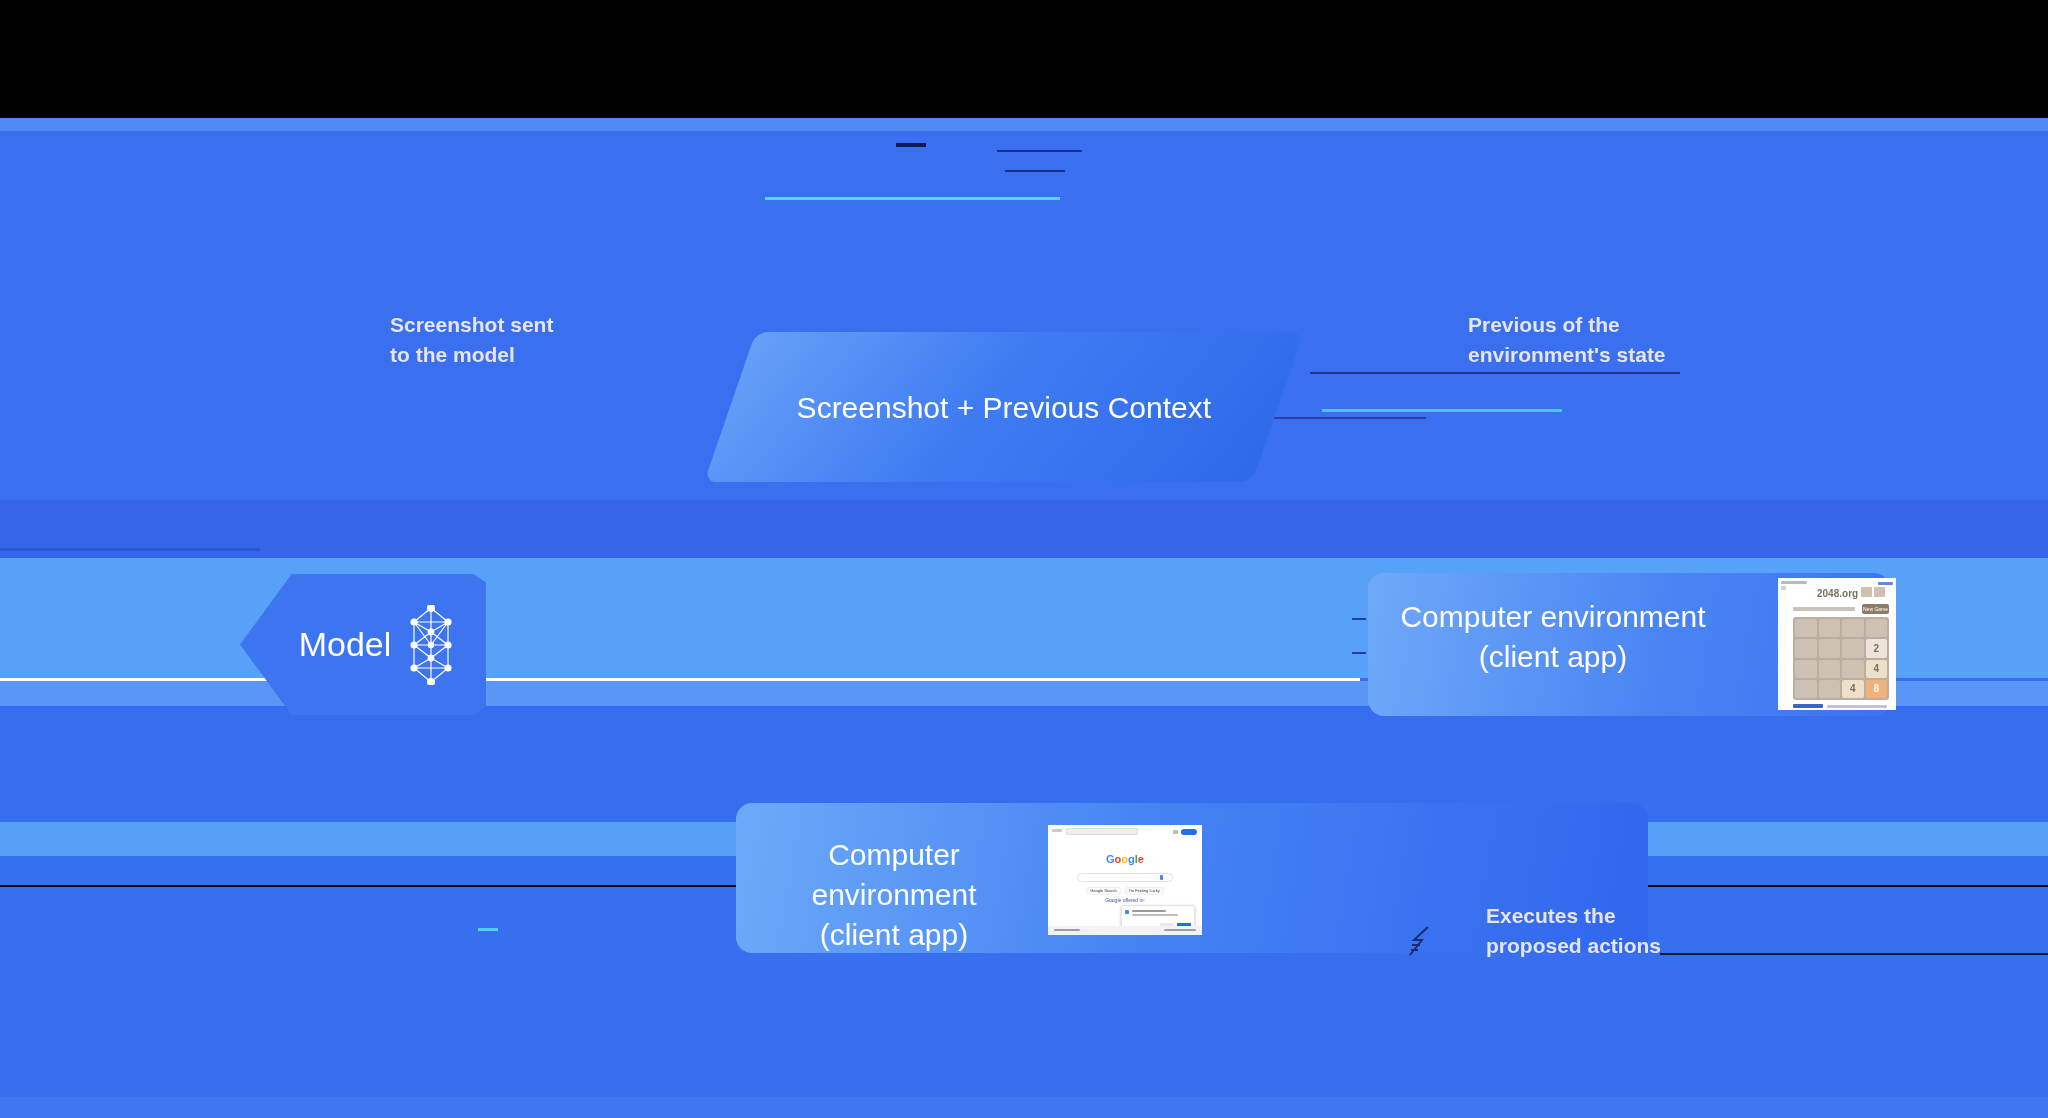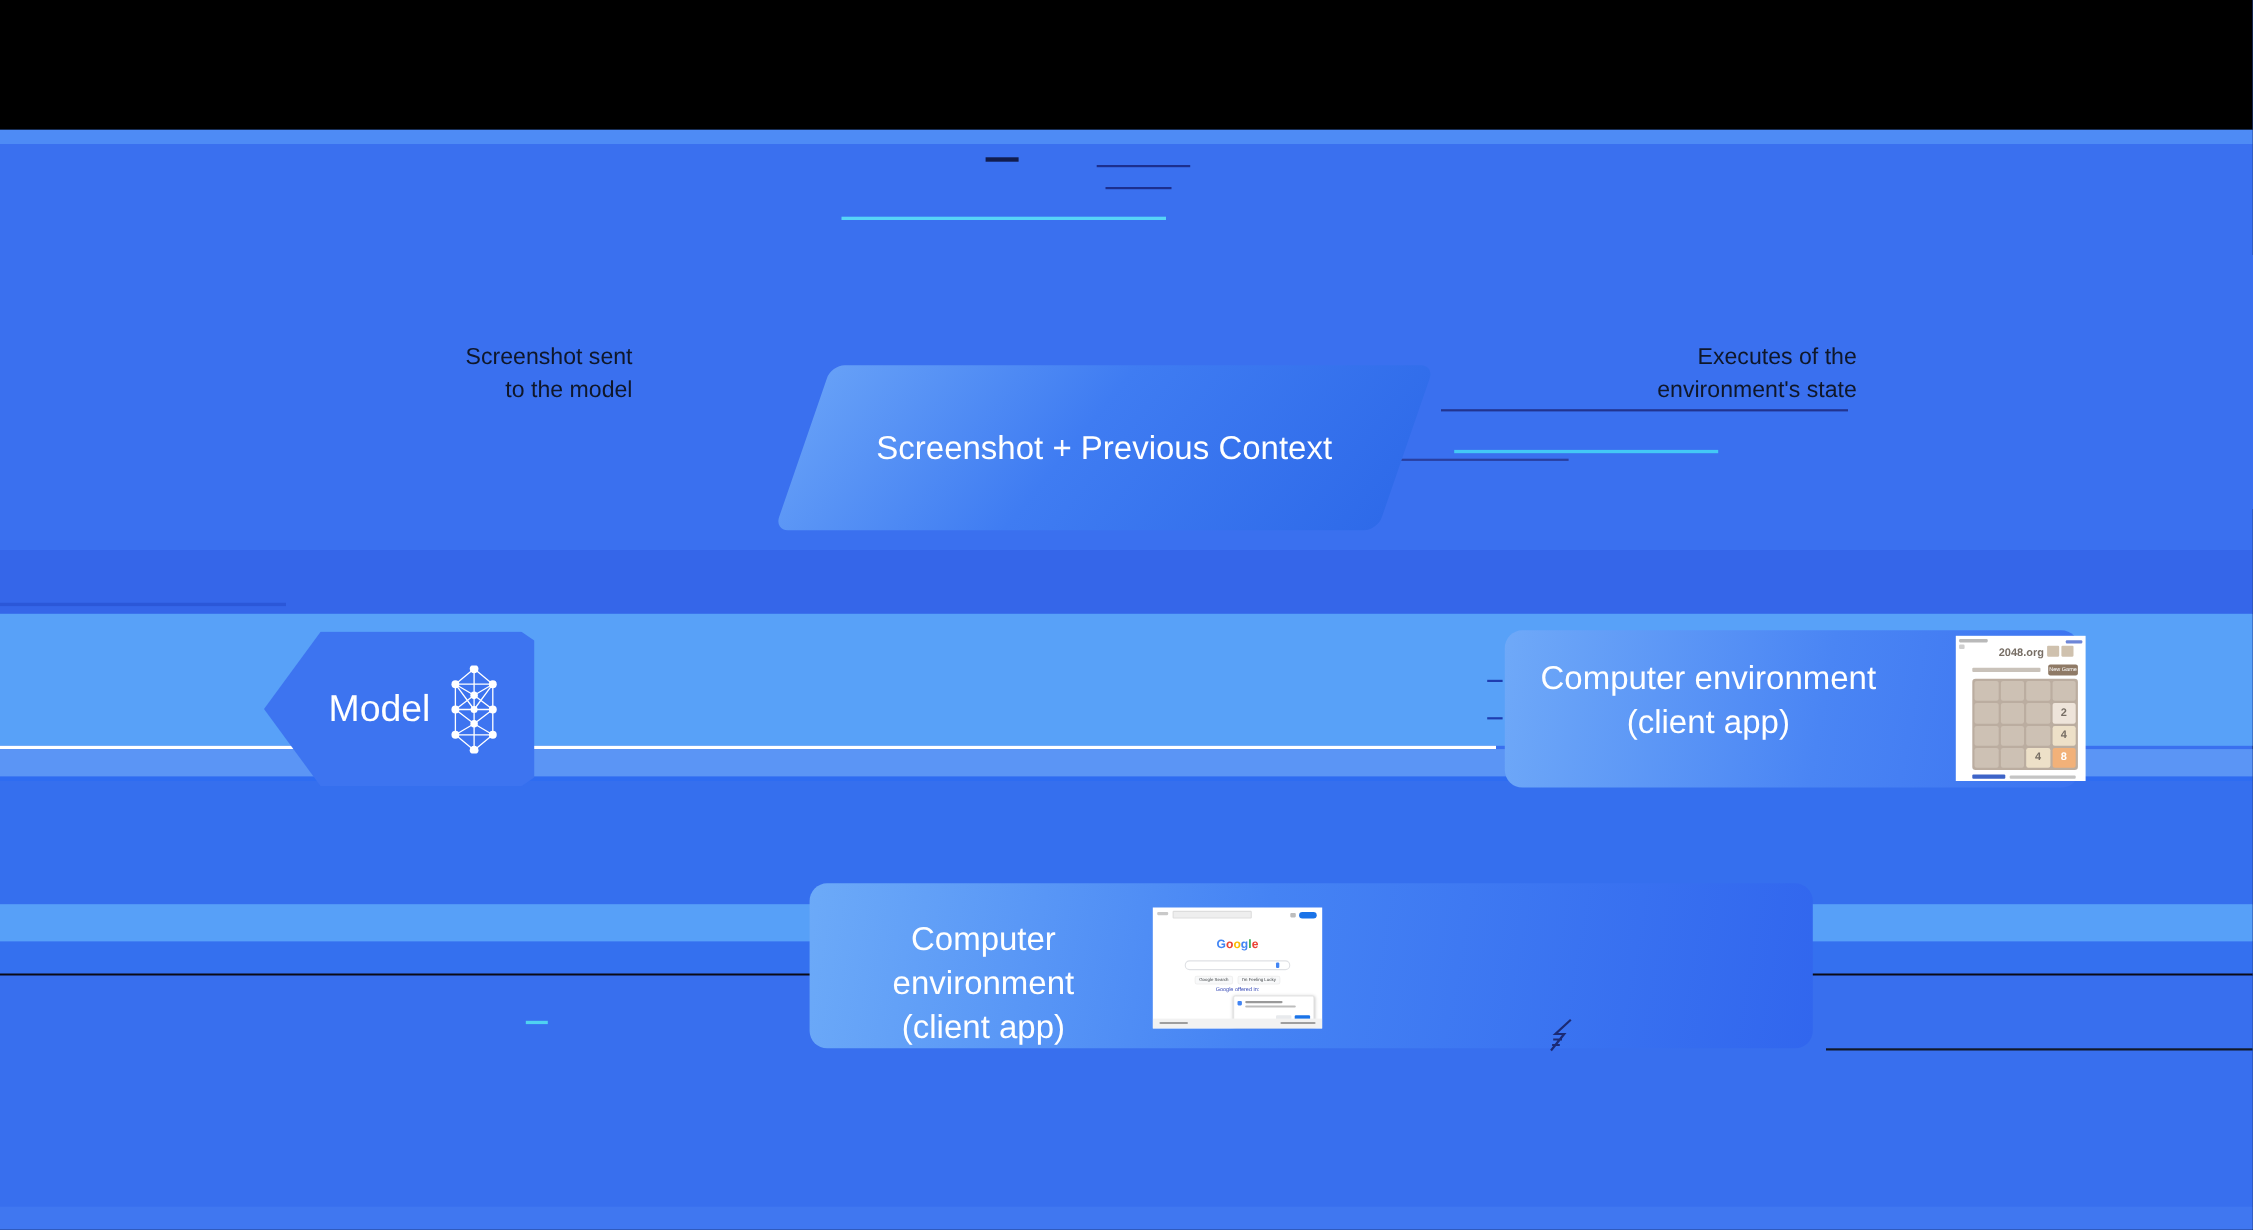--- a/index.html
+++ b/index.html
@@ -25,22 +25,22 @@
   .model-label{color:#fff;font-size:34px;font-weight:400;}
   .envbox{position:absolute;border-radius:16px;}
   .env-right{left:1368px;top:573px;width:522px;height:143px;
         background:linear-gradient(100deg,#6fa9f8 0%,#4a85f4 55%,#3b73f1 100%);}
   .env-bottom{left:736px;top:803px;width:912px;height:150px;
         background:linear-gradient(100deg,#6caaf8 0%,#4583f4 45%,#3166ee 100%);}
   .env-text{position:absolute;text-align:center;color:#fff;font-weight:400;}
   .env-right .env-text{left:10px;top:24px;width:350px;font-size:30px;line-height:40px;}
   .env-bottom .env-text{left:8px;top:32px;width:300px;font-size:30px;line-height:40px;}
   
-  .arrow-label{position:absolute;text-align:right;color:#0f172a;font-size:21px;
-        line-height:30px;font-weight:400;filter:blur(0.7px);}
+  .arrow-label{position:absolute;text-align:left;color:#e5e5e5;font-size:21px;
+        line-height:30px;font-weight:700;filter:blur(0.7px);}
   
   .thumb{position:absolute;background:#fff;overflow:hidden;}
   .t2048{left:1742px;top:578px;width:118px;height:132px;font-family:"Liberation Sans",sans-serif;}
   .bar{position:absolute;border-radius:1px;}
   .grid2048{position:absolute;left:15px;top:39px;width:96px;height:83px;background:#bbada0;
         border-radius:3px;display:grid;grid-template-columns:repeat(4,1fr);
         grid-template-rows:repeat(4,1fr);gap:2px;padding:2px;box-sizing:border-box;}
   .cell{background:#cdc1b4;border-radius:2px;display:flex;align-items:center;justify-content:center;
         font-size:10px;font-weight:bold;color:#776e65;}
   .cell.v2{background:#eee4da;}
@@ -201,22 +201,26 @@
         <div class="bar" style="right:6px;top:3px;width:32px;height:2px;background:#9e9e9e;"></div>
       </div>
     </div>
   </div>
 
   <div class="arrow-label" style="left:390px;top:310px;width:185px;">
     <div>Screenshot sent</div>
     <div>to the model</div>
   </div>
   <div class="arrow-label" style="left:1468px;top:310px;width:220px;">
-    <div>Executes of the</div>
+    <div>Previous of the</div>
     <div>environment's state</div>
+  </div>
+  <div class="arrow-label" style="left:1486px;top:901px;width:195px;">
+    <div>Executes the</div>
+    <div>proposed actions</div>
   </div>
   <span style="position:absolute;left:1408px;top:925px;filter:blur(0.5px);">
     <svg width="26" height="32" viewBox="0 0 26 32">
       <path d="M20 2 L6 15 L14 15 L2 30 M4 20 L12 20 M3 25 L10 25" stroke="#1b2a74" stroke-width="2" fill="none"></path>
     </svg>
   </span>
 
 </div>
 
 </body></html>

